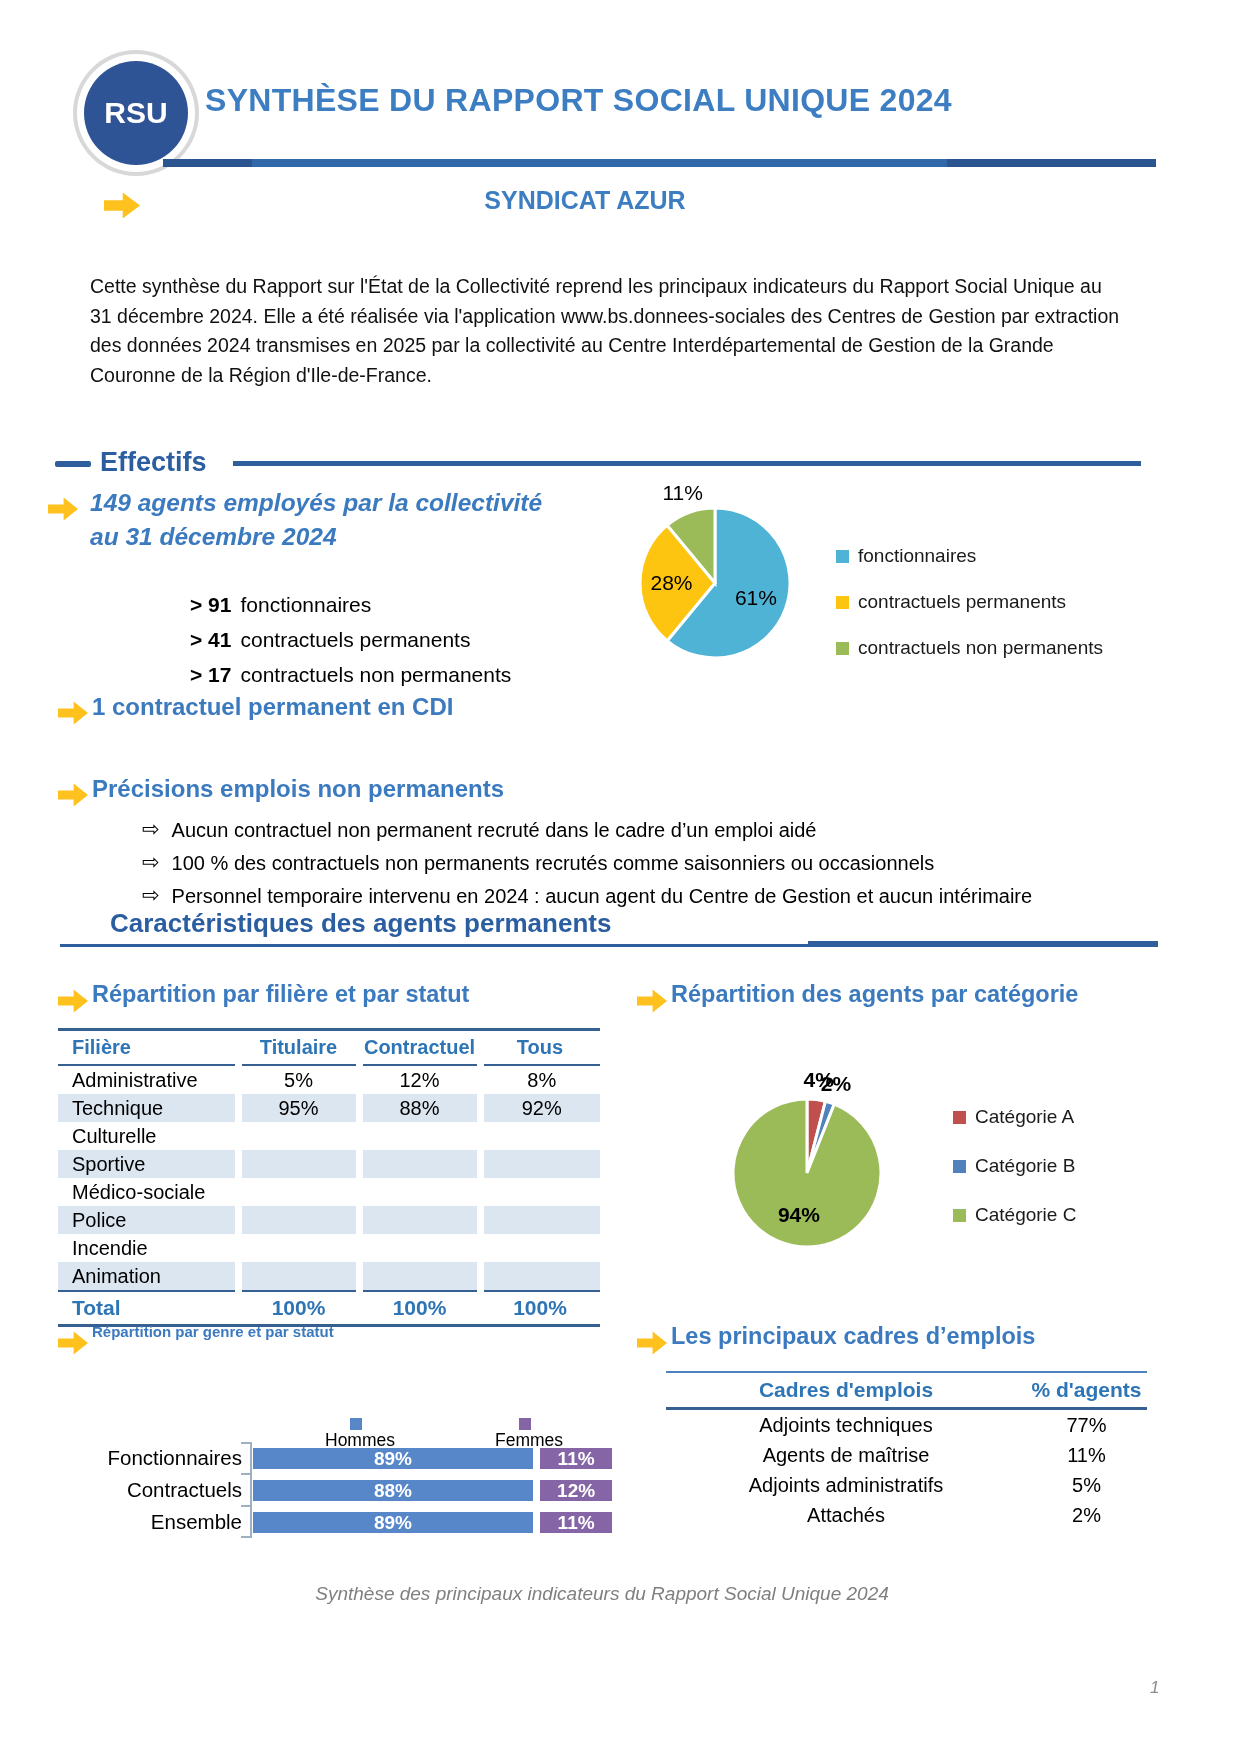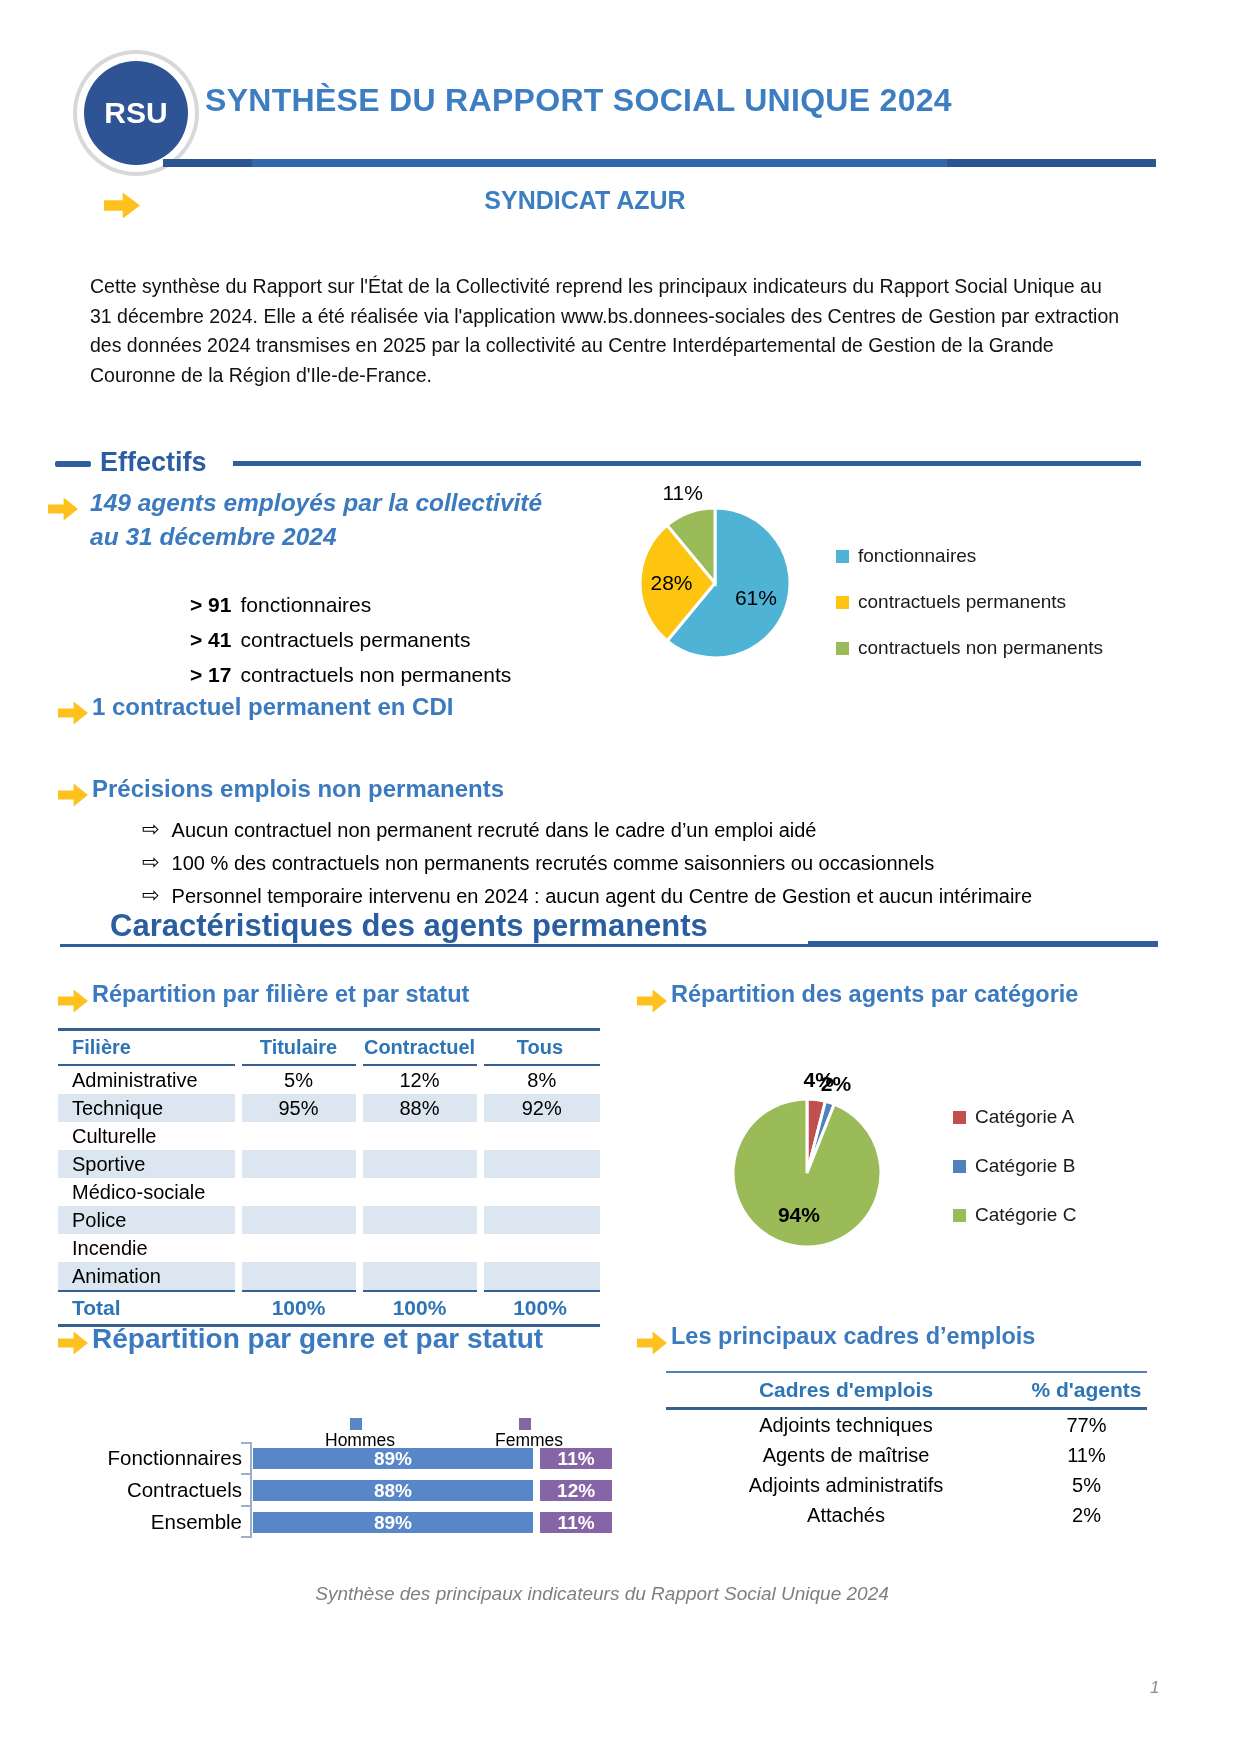--- a/index.html
+++ b/index.html
@@ -38,33 +38,33 @@
   .sec-dash{position:absolute;left:55px;top:461px;width:36px;height:6px;background:#2e5e9b;border-radius:2px;}
   .effectifs-title{position:absolute;left:100px;top:447px;font-size:27px;font-weight:bold;color:#2b5ea1;}
   .sec-line{position:absolute;left:233px;top:461px;width:908px;height:5px;background:#2e5e9b;}
 
   .h-blue{position:absolute;font-weight:bold;color:#3c7abf;}
   .headline{left:90px;top:486px;font-size:24.5px;line-height:34px;font-style:italic;}
   .cdi-h{left:92px;top:693px;font-size:24px;text-align:center;}
   .prec-h{left:92px;top:775px;font-size:24px;}
   .filiere-h{left:92px;top:981px;font-size:23.5px;}
   .categ-h{left:671px;top:981px;font-size:23.5px;}
-  .genre-h{left:92px;top:1323px;font-size:28px;}
+  .genre-h{left:92px;top:1323px;font-size:15px;}
   .cadres-h{left:671px;top:1323px;font-size:23.5px;}
 
   .counts{position:absolute;left:190px;top:593px;font-size:21px;}
   .counts .crow{margin-bottom:11px;}
   .counts .bnum{font-weight:bold;margin-right:9px;}
 
   .prec-list{position:absolute;left:142px;top:816px;font-size:20px;}
   .prec-list .prow{display:flex;align-items:flex-end;margin-bottom:7px;}
   .carrow{font-size:21px;margin-right:12px;line-height:26px;}
   .carrow::before{content:"\21E8";}
 
-  .carac-title{position:absolute;left:110px;top:908px;font-size:31px;font-weight:bold;color:#2b5ea1;}
+  .carac-title{position:absolute;left:110px;top:908px;font-size:26px;font-weight:bold;color:#2b5ea1;}
   .carac-line1{position:absolute;left:60px;top:944px;width:748px;height:3px;background:#2e5e9b;}
   .carac-line2{position:absolute;left:808px;top:941px;width:350px;height:6px;background:#2e5e9b;}
 
   
   .pie{position:absolute;}
   .pie1{left:605px;top:473px;}
   .pie2{left:692px;top:1058px;}
   .pie-label{font-size:21px;fill:#000;font-family:"Liberation Sans",sans-serif;}
   .legend{position:absolute;font-size:19px;color:#1a1a1a;}
   .legend1{left:836px;top:545px;}

